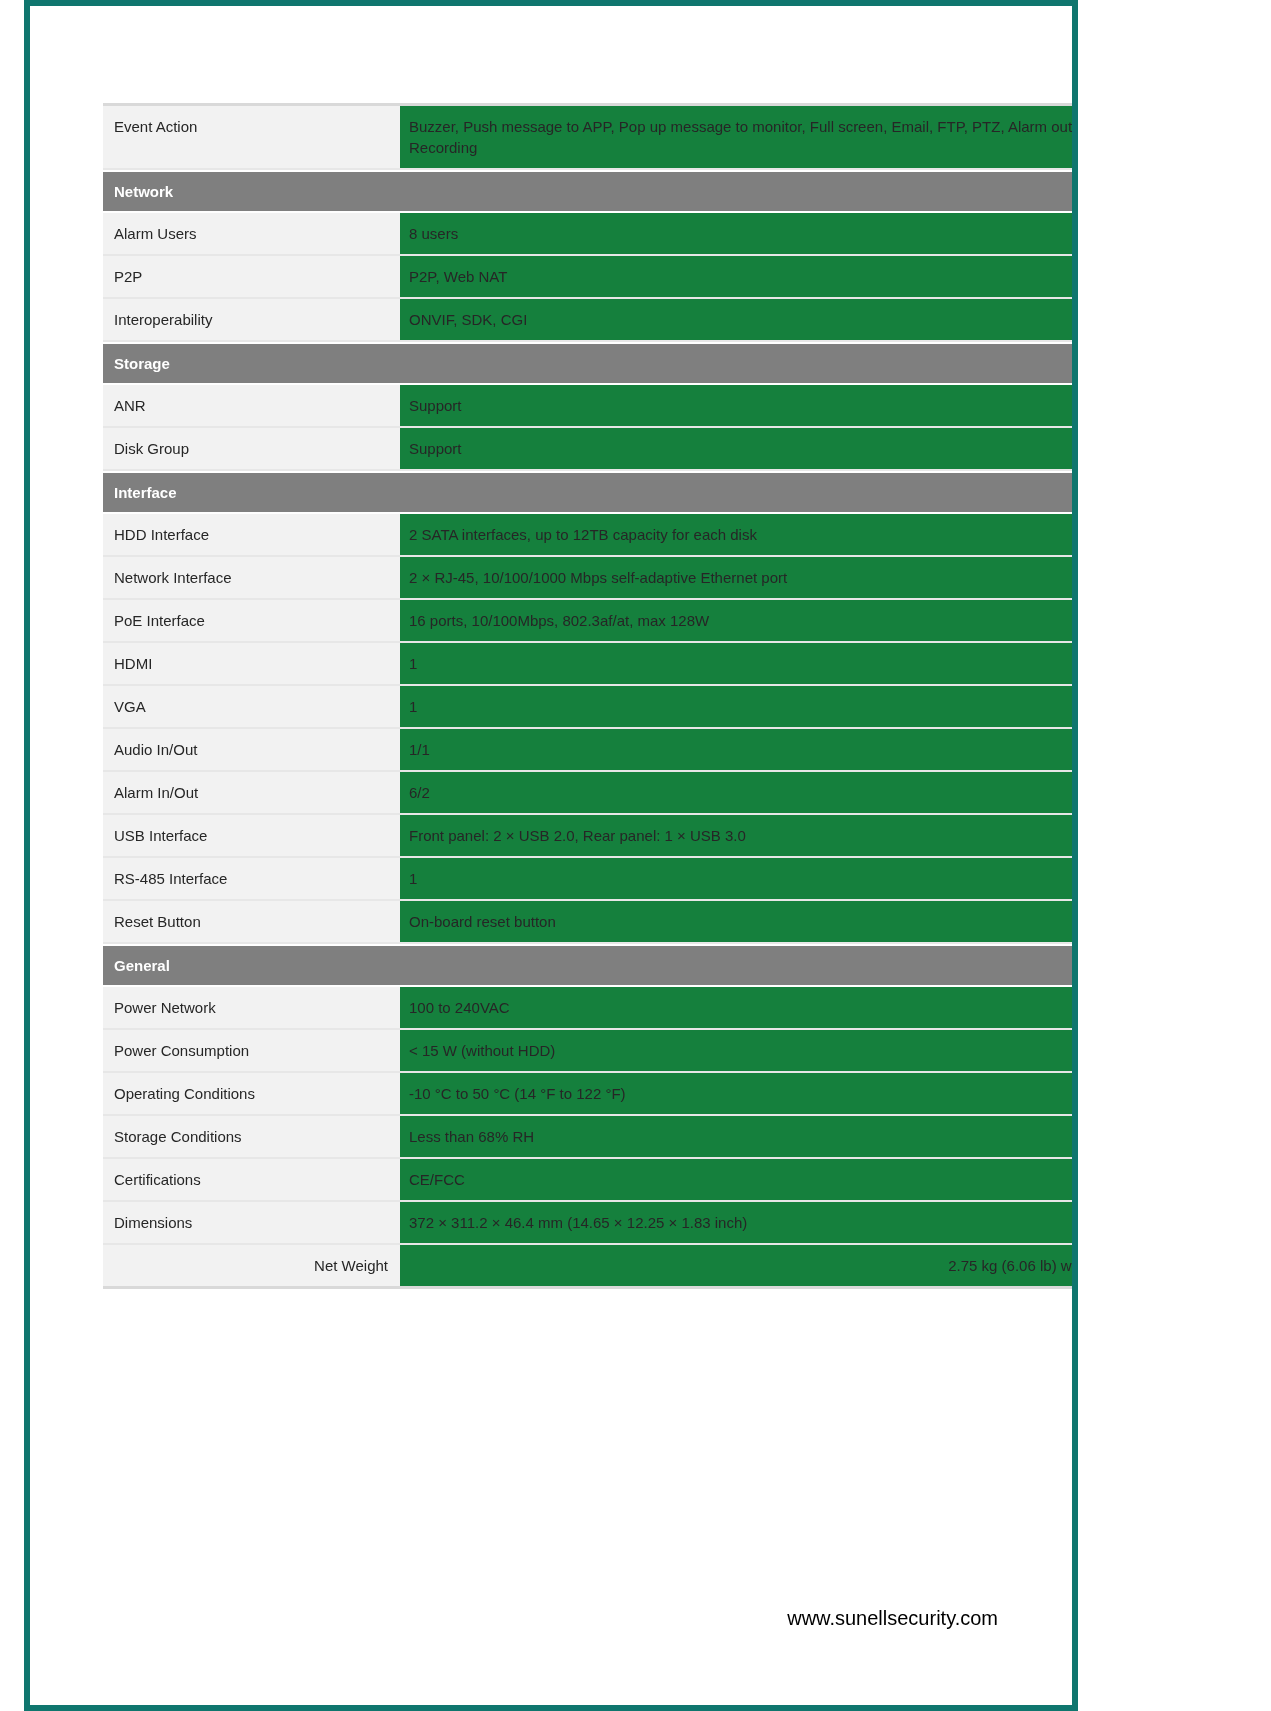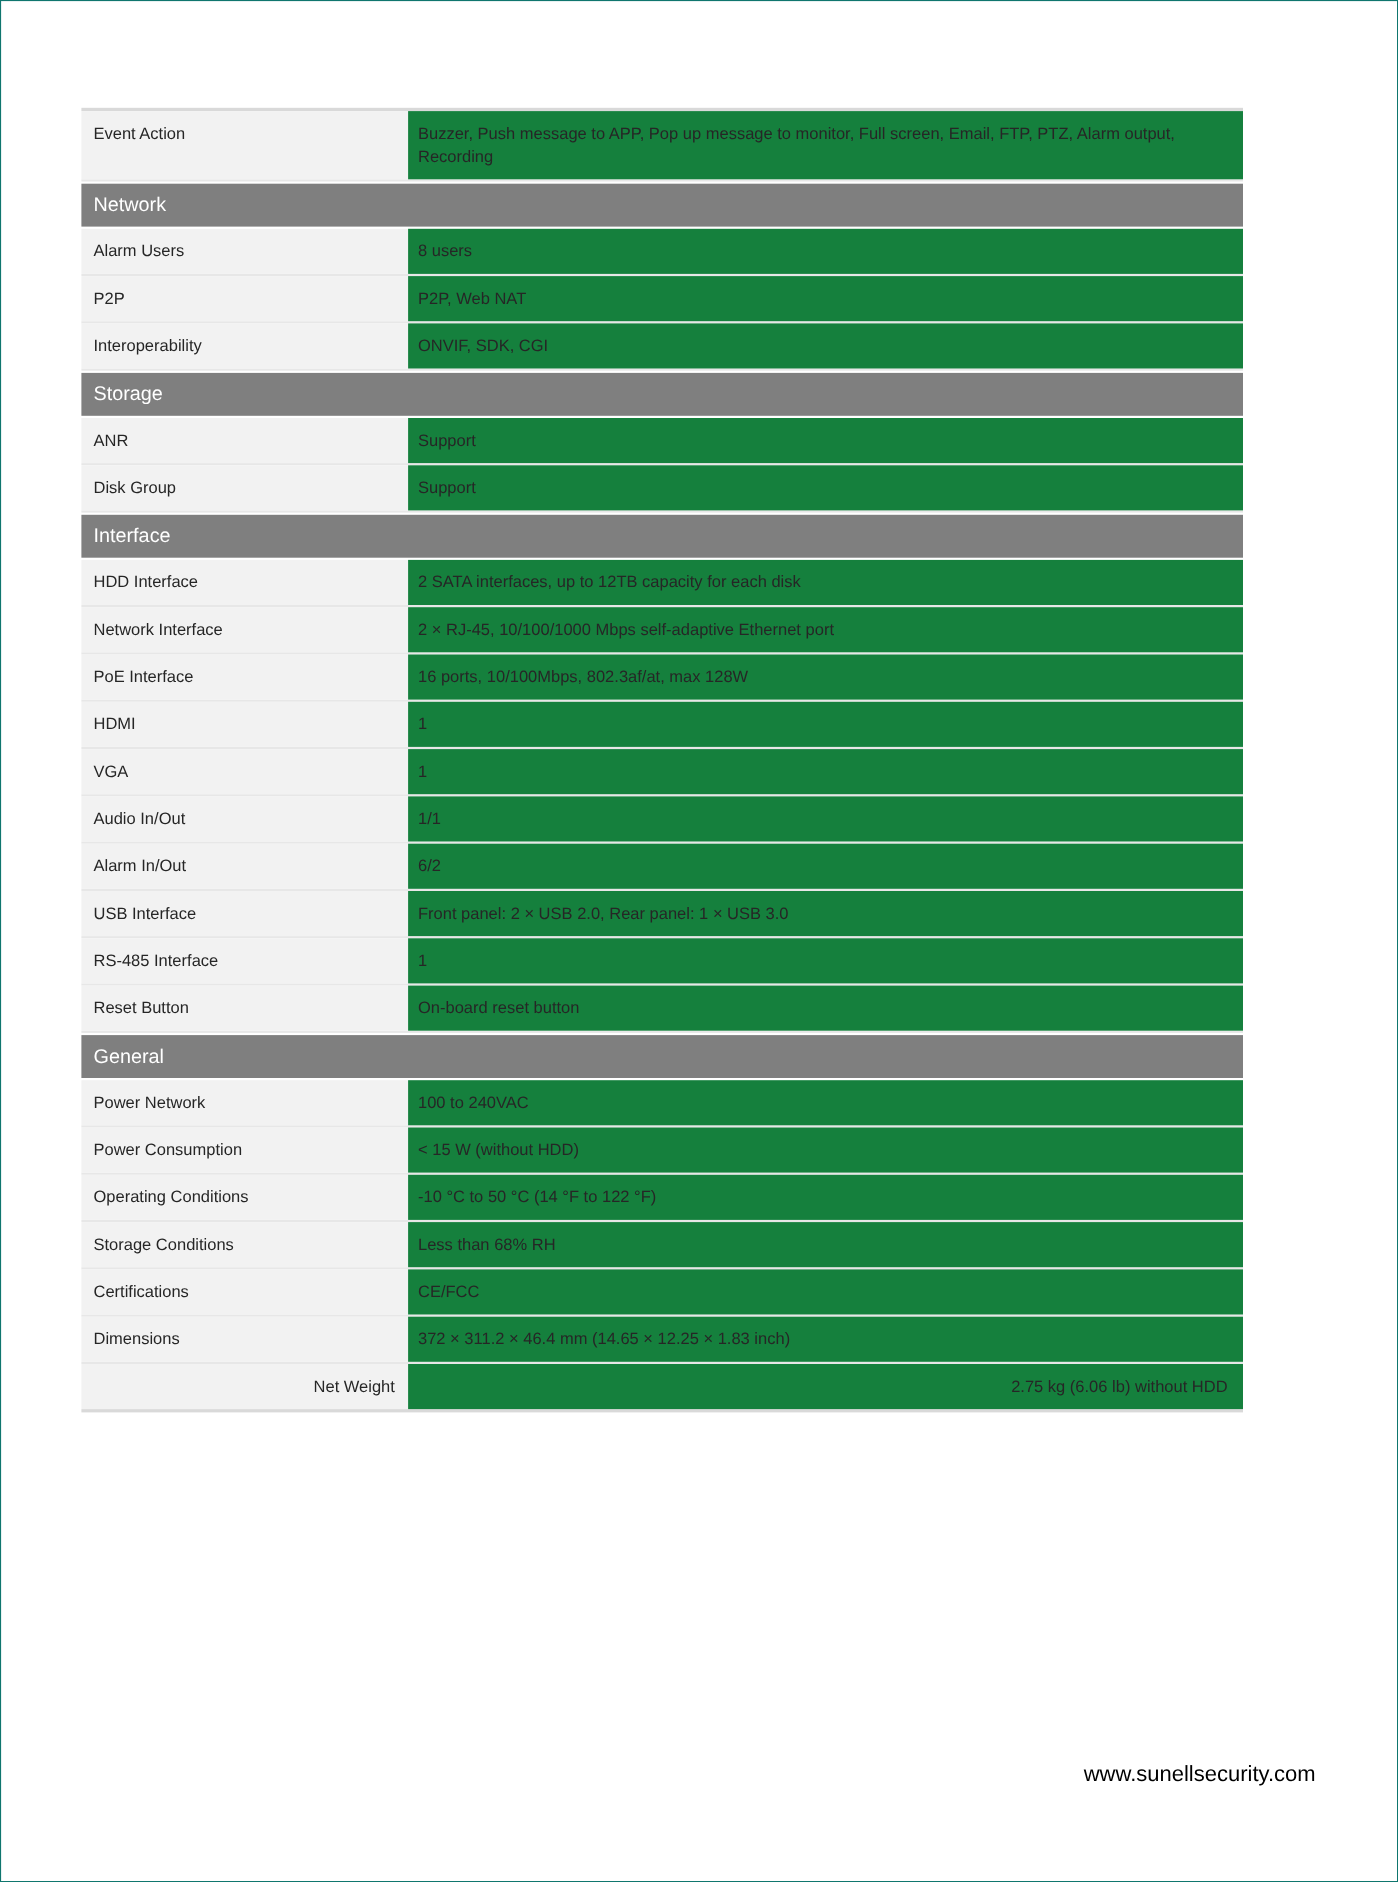--- a/index.html
+++ b/index.html
@@ -1,25 +1,26 @@
 <!DOCTYPE html>
 <html><head>
 <meta charset="utf-8">
 <style>
   html,body{margin:0;padding:0;background:#ffffff;}
   .page{
     position:relative;
-    width:1271px;
+    width:1054px;
     height:1711px;
     background:#ffffff;
-    border:1px solid #0f766e;
+    border:6px solid #0f766e;
     box-sizing:border-box;
     font-family:"Liberation Sans","DejaVu Sans",sans-serif;
     color:#262626;
     overflow:hidden;
+    margin-left:24px;
   }
   .spec-table{
     position:absolute;
     left:73px;
     top:97px;
     width:1056px;
     border-top:3px solid #d9d9d9;
     border-bottom:3px solid #d9d9d9;
   }
   .spec-row{
@@ -41,22 +42,22 @@
     flex:1;
     background:#15803d;
     padding:10px 14px 10px 9px;
     font-size:15px;
     line-height:21px;
     box-sizing:border-box;
   }
   .section-bar{
     background:#7f7f7f;
     color:#ffffff;
-    font-weight:normal;
-    font-size:18px;
+    font-weight:bold;
+    font-size:15px;
     line-height:21px;
     padding:9px 10px 9px 11px;
     margin:2px 0;
   }
   .footer-url{
     position:absolute;
     top:1601px;
     right:74px;
     font-size:20px;
     line-height:22px;

